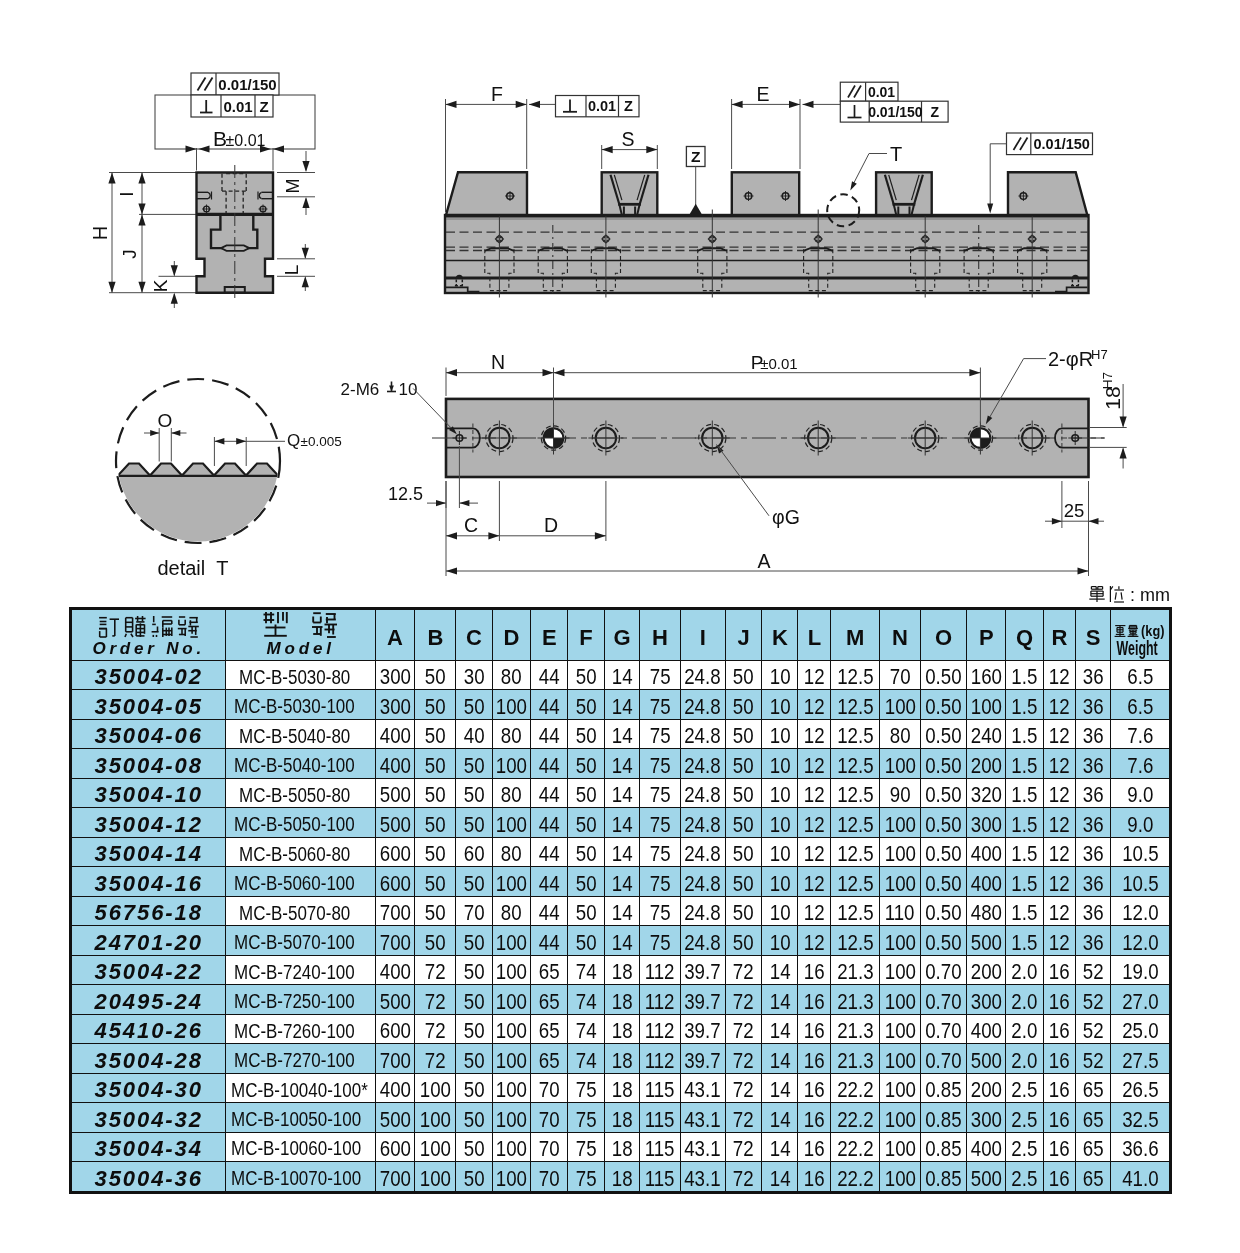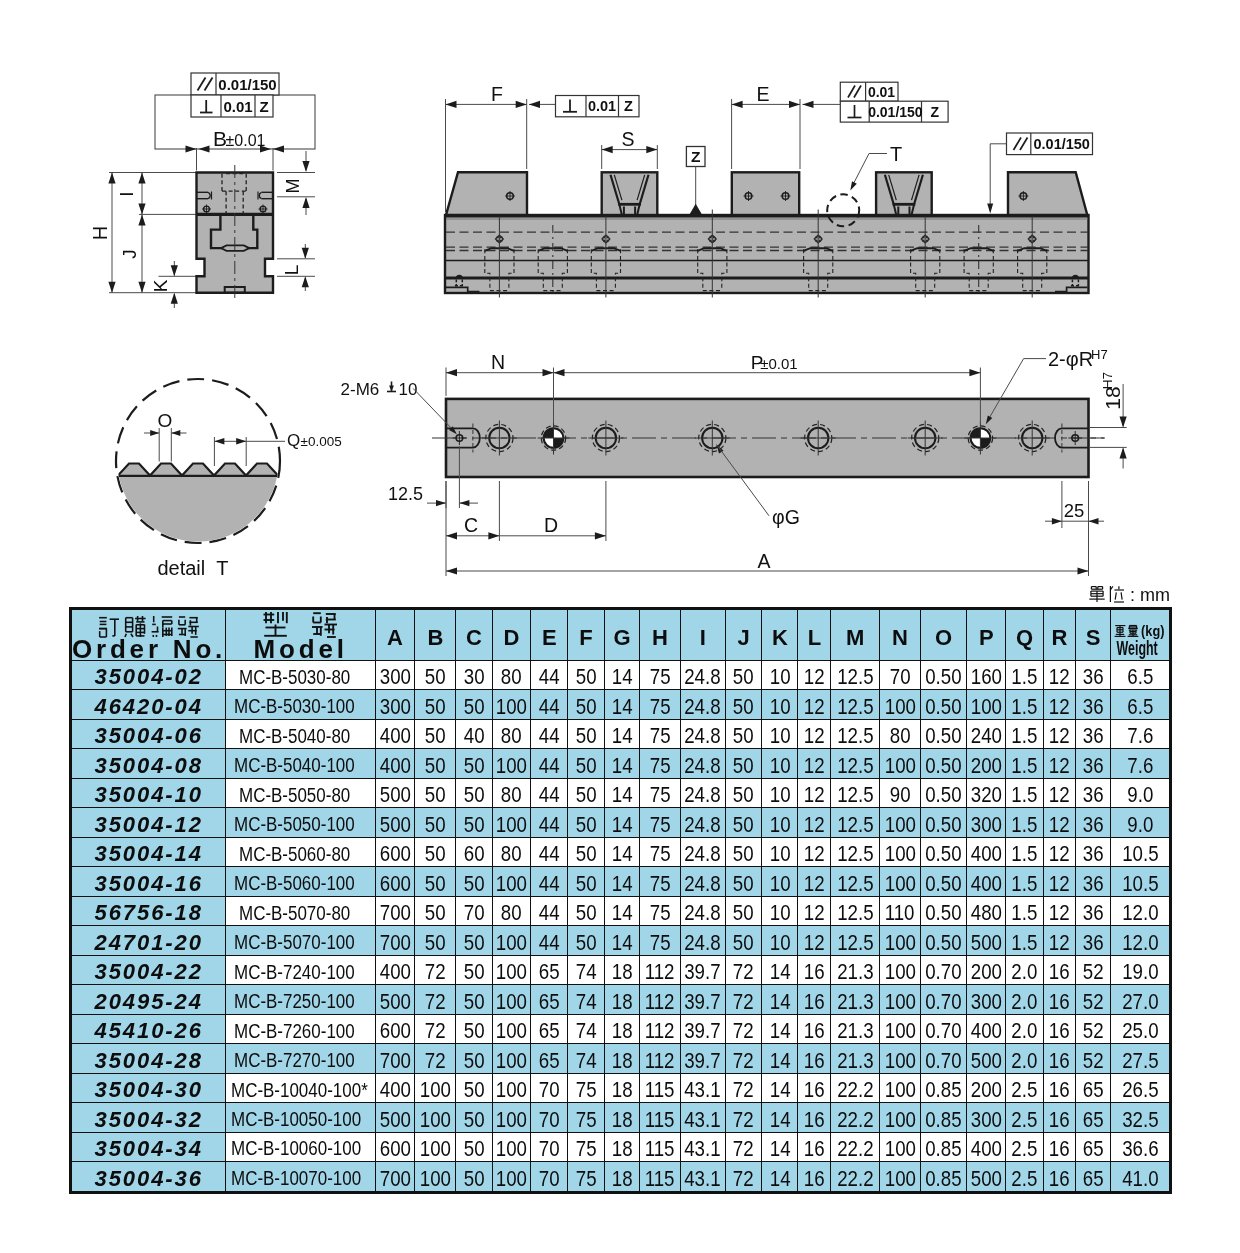--- a/index.html
+++ b/index.html
@@ -2,21 +2,21 @@
 <html><head><meta charset="utf-8">
 <style>
 * { margin:0; padding:0; box-sizing:border-box; }
 body { width:1240px; height:1253px; background:#fff; font-family:"Liberation Sans",sans-serif; position:relative; overflow:hidden; }
 #draw { position:absolute; left:0; top:0; }
 #spec { position:absolute; left:69px; top:607px; width:1100px; height:587px; border-collapse:collapse; table-layout:fixed; border:3px solid #111; }
 #spec th, #spec td { border:1.6px solid #111; text-align:center; padding:0; overflow:hidden; white-space:nowrap; font-family:"Liberation Sans",sans-serif; color:#0d0d0d; }
 tr.hd th { background:#a1d6e9; height:51px; border-bottom:2.6px solid #111; }
 span.hl { display:inline-block; font-size:22px; font-weight:bold; position:relative; top:3px; }
 .h1 { height:28px; display:flex; align-items:flex-end; justify-content:center; padding-top:2px; }
-.h2 { font-size:26px; font-weight:bold; letter-spacing:3.8px; line-height:22px; }
+.h2 { font-size:17px; font-weight:bold; letter-spacing:3.8px; line-height:22px;font-style:italic; }
 .h3 { line-height:17px; padding-top:10px; white-space:nowrap; }
 .h4 { line-height:19px; }
 .wg { display:inline-block; font-size:20px; font-weight:bold; transform:scaleX(0.62); position:relative; left:-7px; }
 .kg { display:inline-block; font-size:15px; font-weight:bold; transform:scaleX(0.85); margin-left:-1px; }
 td.ord { background:#a1d6e9; font-weight:bold; font-style:italic; font-size:22px; letter-spacing:1.9px; }
 span.o { position:relative; top:2px; display:inline-block; }
 #spec td.mdl { text-align:center; }
 span.m { display:inline-block; transform:scaleX(0.87); transform-origin:0 50%; font-size:19.5px; margin-left:5px; position:relative; top:2px; }
 span.n { display:inline-block; transform:scaleX(0.85); font-size:22px; position:relative; top:2px; }
 tr.cy td { background:#a1d6e9; }
@@ -696,21 +696,21 @@
 <td><span class="n">12.5</span></td>
 <td><span class="n">70</span></td>
 <td><span class="n">0.50</span></td>
 <td><span class="n">160</span></td>
 <td><span class="n">1.5</span></td>
 <td><span class="n">12</span></td>
 <td><span class="n">36</span></td>
 <td class="wv"><span class="n">6.5</span></td>
 </tr>
 <tr class="cy">
-<td class="ord"><span class="o">46420-04</span></td>
+<td class="ord"><span class="o">35004-05</span></td>
 <td class="mdl"><span class="m">MC-B-5030-100</span></td>
 <td><span class="n">300</span></td>
 <td><span class="n">50</span></td>
 <td><span class="n">50</span></td>
 <td><span class="n">100</span></td>
 <td><span class="n">44</span></td>
 <td><span class="n">50</span></td>
 <td><span class="n">14</span></td>
 <td><span class="n">75</span></td>
 <td><span class="n">24.8</span></td>

